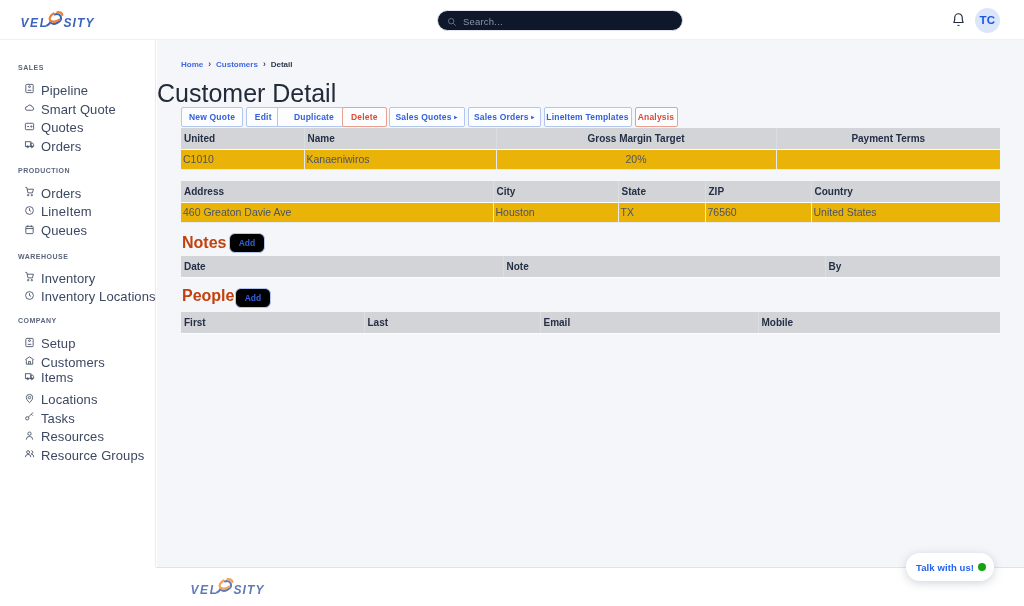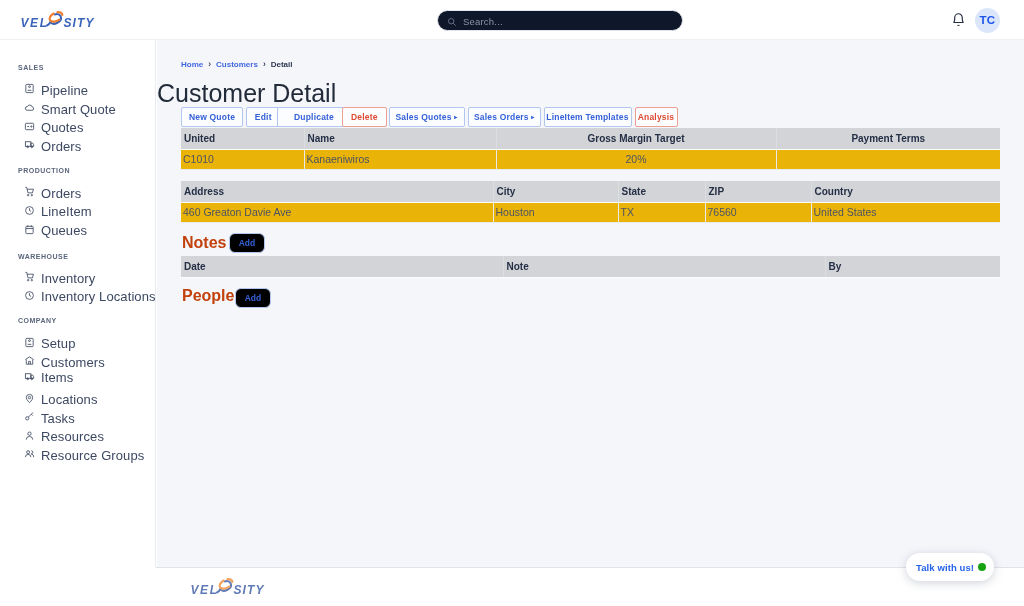--- a/index.html
+++ b/index.html
@@ -273,20 +273,36 @@
           <tr>
             <th>Date</th>
             <th>Note</th>
             <th>By</th>
           </tr>
     </tbody>
       </table>
 
     <div class="sechead" id="peoplehead">People</div>
     <div class="addbtn" id="peopleadd">Add</div>
+    <table class="tbl" id="tbl4">
+      <colgroup>
+          <col style="width:183px">
+          <col style="width:176px">
+          <col style="width:218px">
+          <col style="width:242px">
+        </colgroup>
+      <tbody>
+          <tr>
+            <th>First</th>
+            <th>Last</th>
+            <th>Email</th>
+            <th>Mobile</th>
+          </tr>
+    </tbody>
+      </table>
   </div>
 
   <div id="footer">
     <div id="footlogo"><svg width="100" height="28" viewBox="0 0 100 28">
     <g font-family="'Liberation Sans',sans-serif" font-style="italic" font-weight="bold" fill="#4f6cae" font-size="12">
       <text x="0.5" y="25.4" letter-spacing="1.6">VEL</text>
       <text x="43.5" y="25.4" letter-spacing="1.1">SITY</text>
     </g>
     <path d="M 34.8 12.4 A 6.0 4.4 -26 1 1 30.3 20.2 C 29.4 22.2 28.8 23.0 26.9 23.5" fill="none" stroke="#4f6cae" stroke-width="2.05" stroke-linecap="round"></path>
     <path d="M 39.3 17.7 A 6.7 4.1 -26 1 1 33.7 11.5" fill="none" stroke="#ef9a4f" stroke-width="2.2" stroke-linecap="round"></path>

